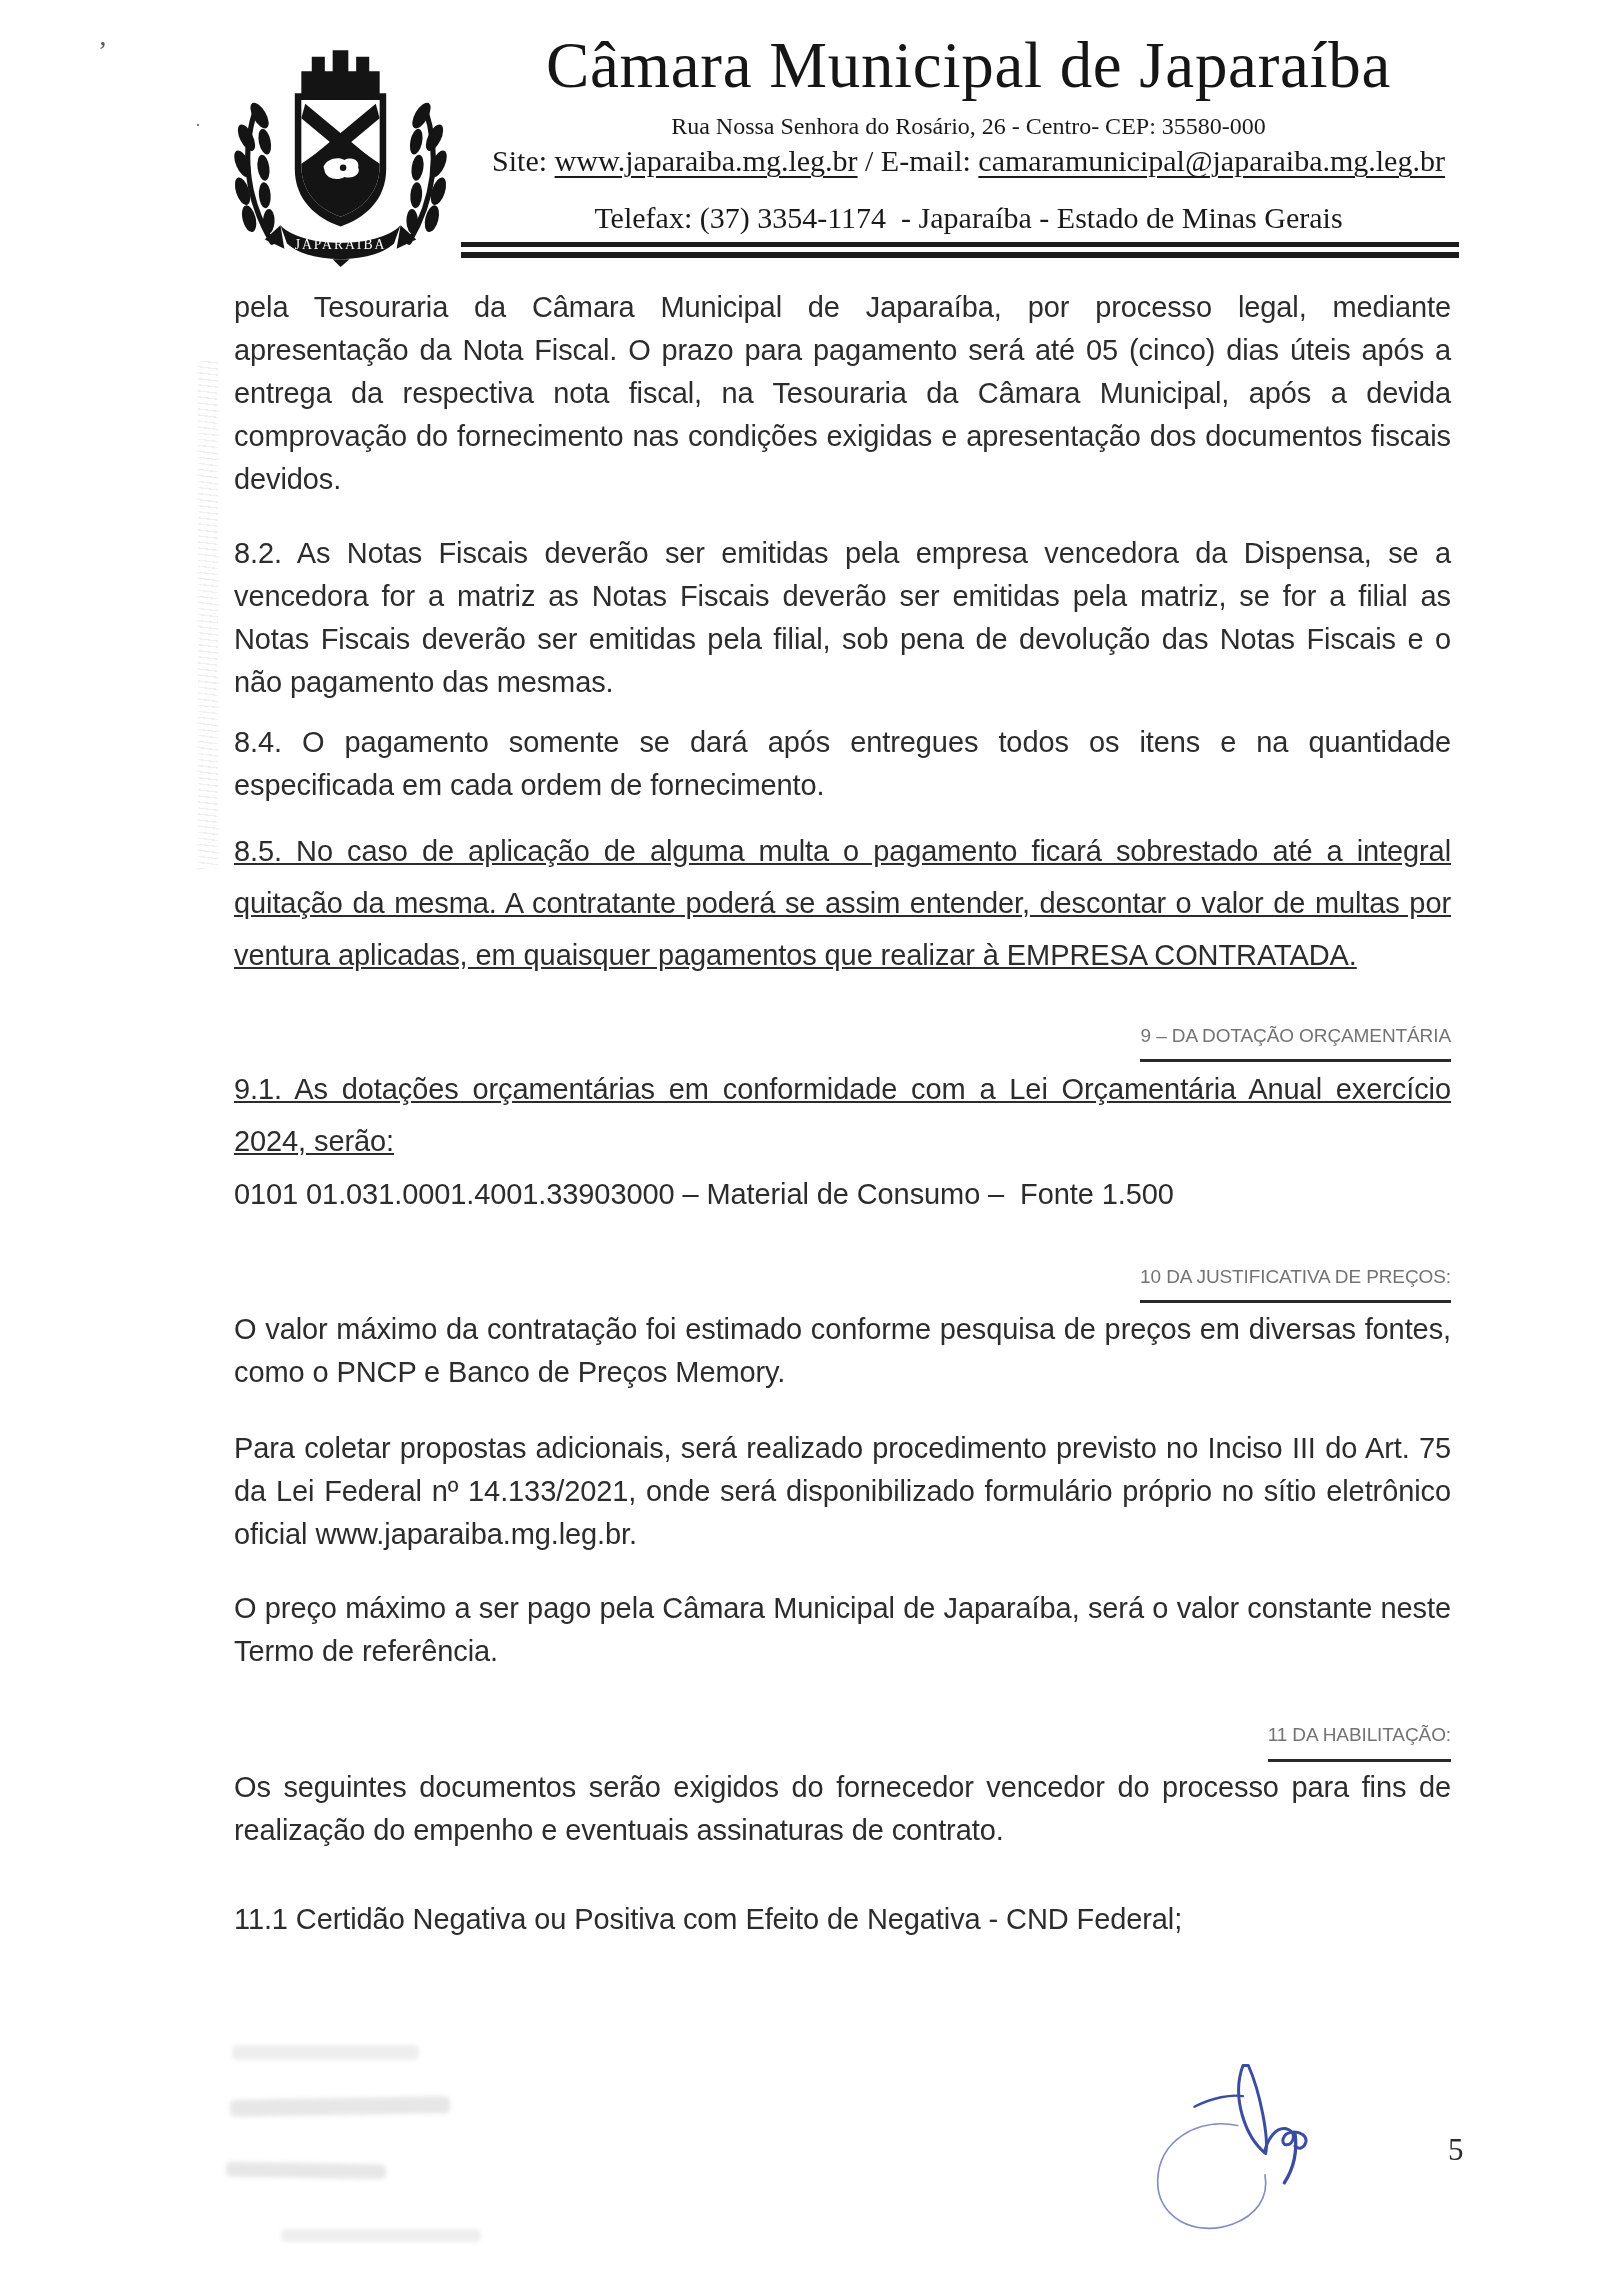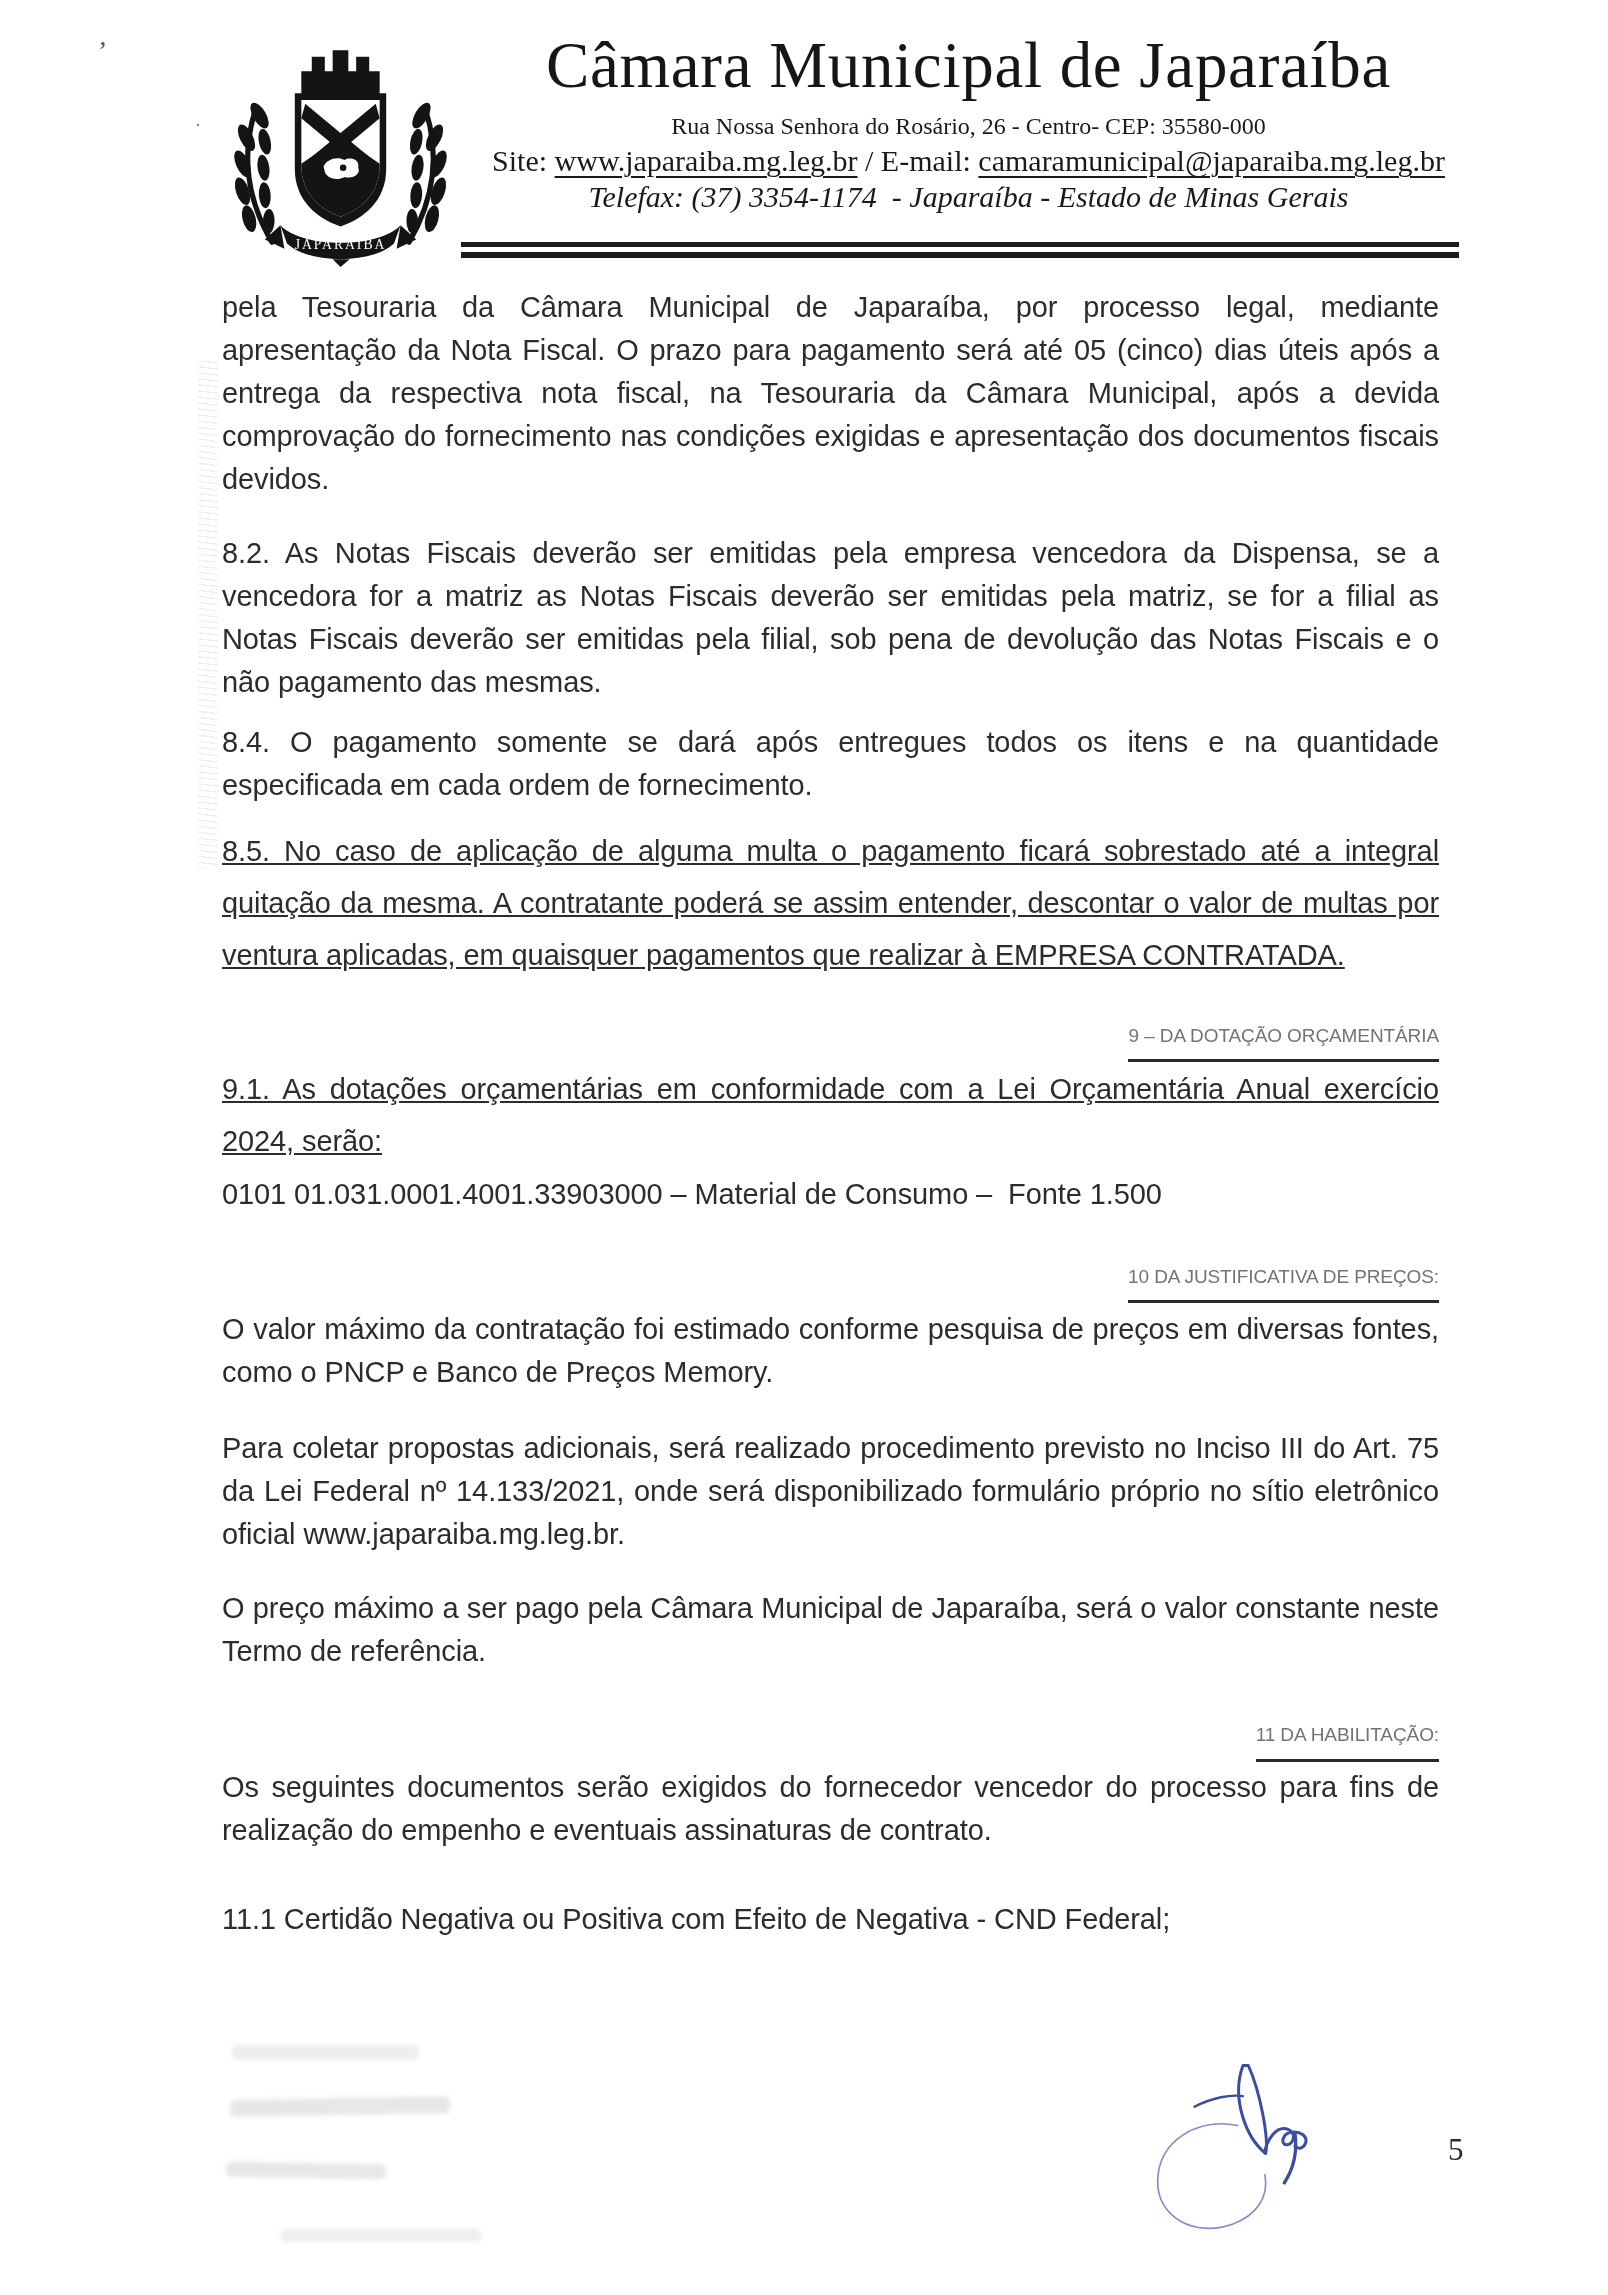--- a/index.html
+++ b/index.html
@@ -16,31 +16,31 @@
   .head-text{
     position:absolute;left:414px;top:31px;width:1109px;
     text-align:center;font-family:"Liberation Serif",serif;color:#1a1a1a;
   }
   .org-title{
     margin:0;font-size:65px;line-height:1.05;font-weight:400;
     letter-spacing:0.7px;color:#161616;
   }
   .org-address{margin-top:14.7px;font-size:24px;line-height:1.05;}
   .org-contact{margin-top:5.3px;font-size:30px;line-height:1.15;}
-  .org-telefax{margin-top:1px;font-size:30px;line-height:1.1;font-style:italic;}
+  .org-telefax{margin-top:22px;font-size:30px;line-height:1.1;}
   .hlink{
     color:inherit;text-decoration:underline;
     text-decoration-thickness:2px;text-underline-offset:4.7px;cursor:pointer;
   }
   .rule{position:absolute;left:461px;top:242px;width:998px;}
   .rule .l1{height:5.3px;background:#1c1c1c;}
   .rule .l2{height:6px;background:#1c1c1c;margin-top:4.7px;}
   
   .content{
-    position:absolute;left:222px;top:286px;width:1217px;
+    position:absolute;left:234px;top:286px;width:1217px;
     font-size:29px;line-height:43px;letter-spacing:-0.1px;color:#2c2c2c;
   }
   .para{margin:0;text-align:justify;}
   .para.left{text-align:left;}
   .loose{line-height:52px;text-decoration:underline;}
   .head{
     margin:0;font-size:19px;line-height:40px;font-weight:400;
     color:#737373;text-align:right;
   }
   .uline{

